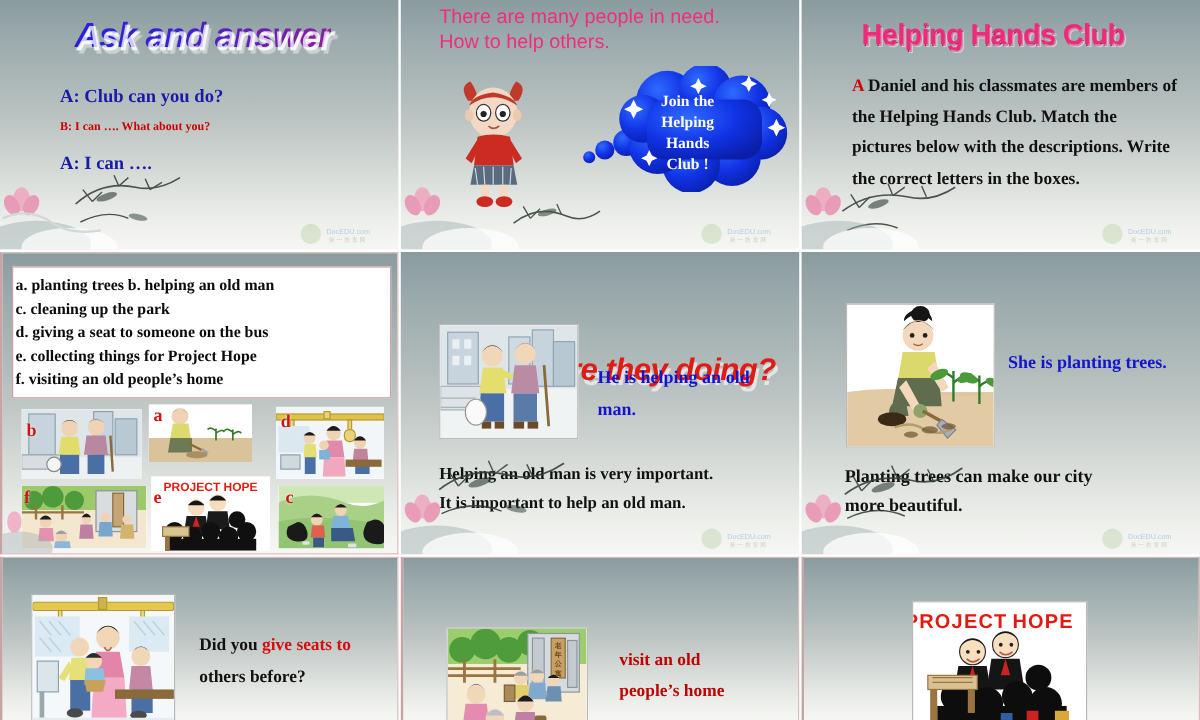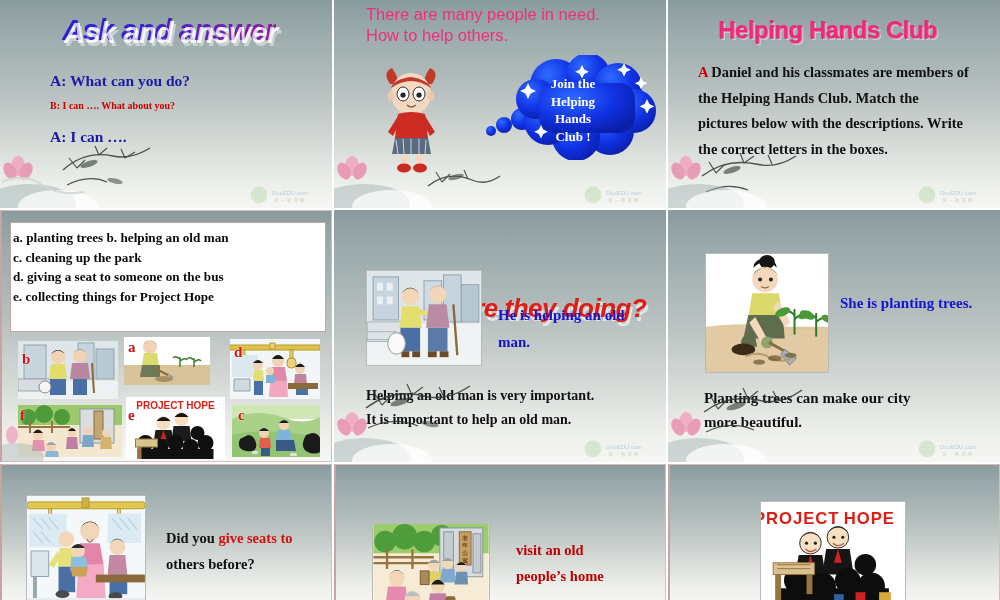--- a/index.html
+++ b/index.html
@@ -116,21 +116,21 @@
     text-align: center;
     font-family: "Liberation Serif", serif;
     font-weight: bold; font-size: 13px; line-height: 17.5px;
     color: #ffffff;
     z-index: 4;
   }
   .girl { position: absolute; left: 42px; top: 62px; width: 76px; height: 112px; }
 
   
   .s3-body {
-    position: absolute; left: 30px; top: 60px; width: 272px;
+    position: absolute; left: 42px; top: 60px; width: 272px;
     font-size: 14.5px; line-height: 25.5px; font-weight: bold;
     color: #111; font-family: "Liberation Serif", serif;
   }
 
   
   .listbox {
     position: absolute; left: 8px; top: 11px; width: 316px; height: 110px;
     background: #ffffff;
     border: 1px solid #c9a2a2;
     padding: 5px 7px 0 2px;
@@ -166,21 +166,21 @@
 </head>
 <body>
 
 <div id="deck">
 
   <div class="slide">
     <div class="t-wordart t-ask">Ask and answer</div>
 
     <div class="line c-blue" style="left:50px; top:72px; font-size:15.5px;">
       <span>A:</span>
-      <span>What can you do?</span>
+      <span>Club can you do?</span>
     </div>
     <div class="line c-red" style="left:50px; top:100px; font-size:10px;">
       <span>B:</span>
       <span>I can …. What about you?</span>
     </div>
     <div class="line c-blue" style="left:50px; top:128px; font-size:15.5px;">
       <span>A:</span>
       <span>I can ….</span>
     </div>
 
@@ -336,20 +336,21 @@
       <text x="26" y="16" font-family="Liberation Sans, sans-serif" font-size="5" fill="#7a9a55" opacity=".6">第 一 教 育 网</text>
     </svg>
   </div>
 
   <div class="slide tall bordered">
     <div class="listbox">
       <div>a. planting trees         b. helping an old man</div>
       <div>c. cleaning up the park</div>
       <div>d. giving a seat to someone on the bus</div>
       <div>e. collecting things for Project Hope</div>
+      <div>f. visiting an old people’s home</div>
     </div>
 
     <div class="pic" style="left:16px; top:130px; width:100px; height:58px;">
       <svg viewBox="0 0 100 58" style="width:100%;height:100%">
         <rect width="100" height="58" fill="#dfe6ea"></rect>
         <rect x="6" y="4" width="22" height="34" fill="#c7d4de" stroke="#8fa3b0" stroke-width="1"></rect>
         <rect x="60" y="2" width="16" height="36" fill="#c7d4de" stroke="#8fa3b0"></rect>
         <rect x="78" y="8" width="18" height="30" fill="#b9c9d4" stroke="#8fa3b0"></rect>
         <rect x="0" y="40" width="100" height="18" fill="#eef1f2"></rect>
         <path d="M0 38 L34 38 L26 50 L0 50 Z" fill="#d7dde0" stroke="#9aa7ad"></path>

